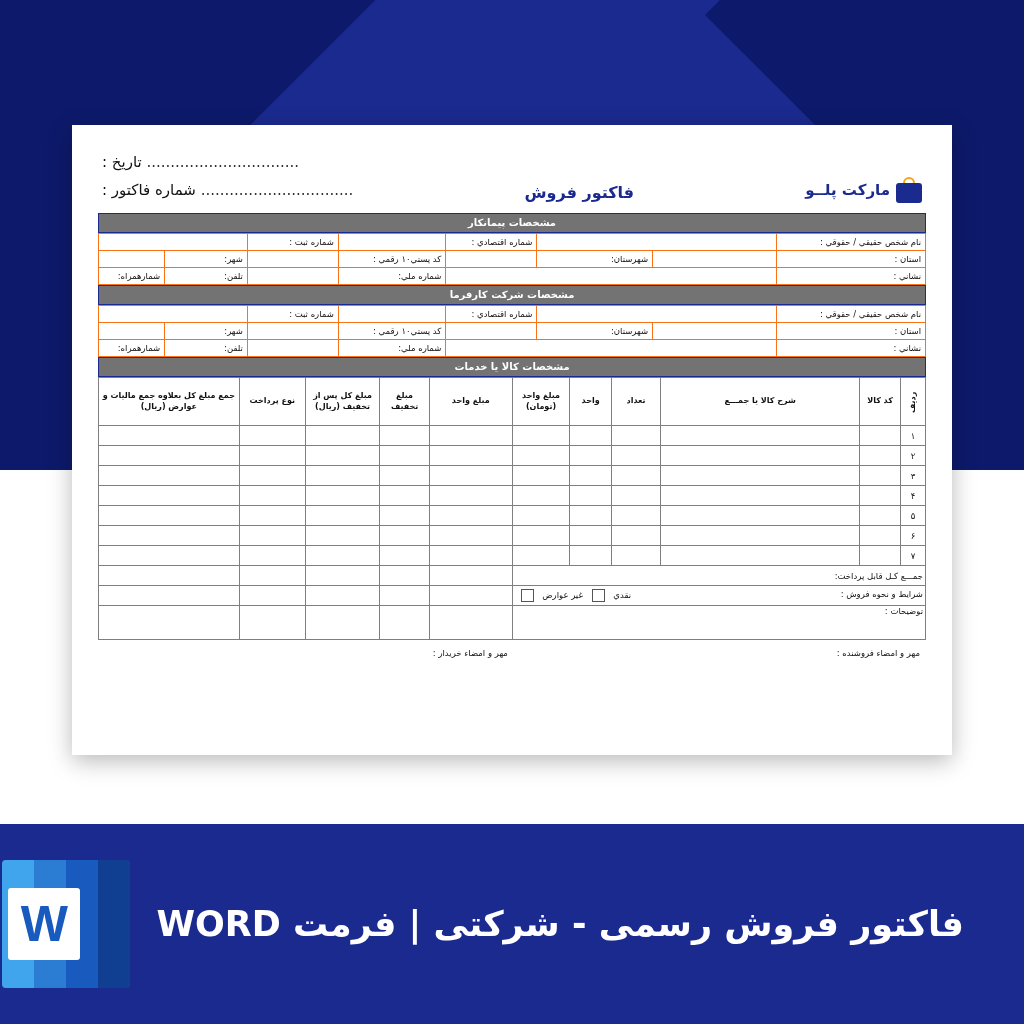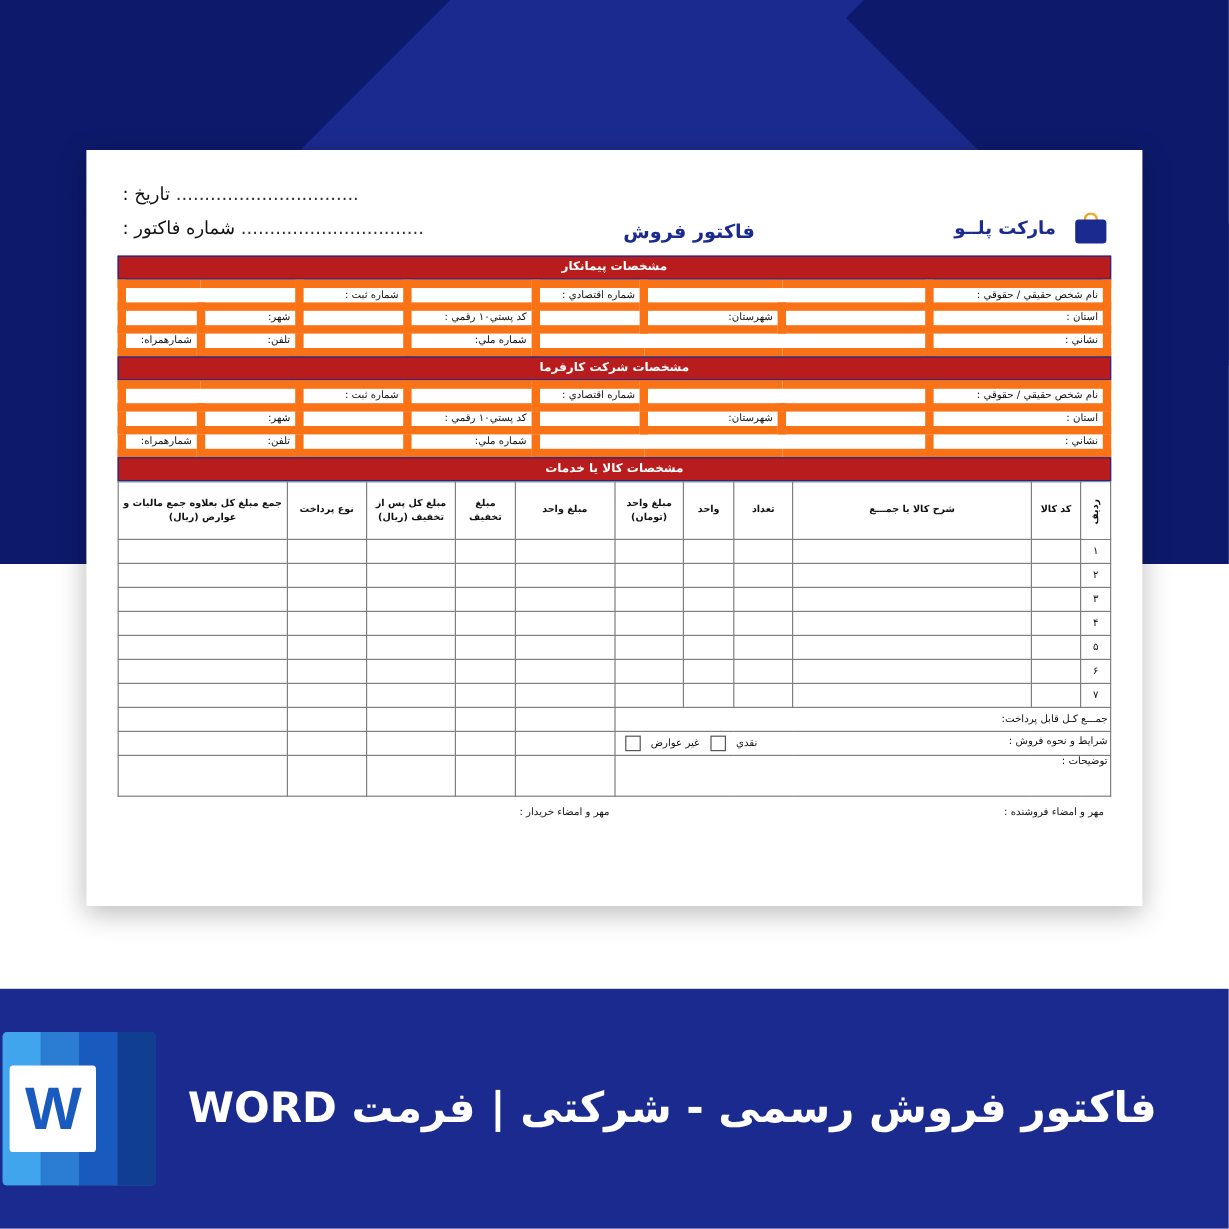--- a/index.html
+++ b/index.html
@@ -109,21 +109,21 @@
 
   
   .doc-header {
     display: flex;
     align-items: flex-start;
     justify-content: space-between;
     height: 66px;
     padding: 2px 4px 0 4px;
   }
   .brand {
-    display: flex; align-items: center; gap: 16px;
+    display: flex; align-items: center; gap: 6px;
     margin-top: 28px;
   }
   .brand-text {
     color: #1b2a8f; font-weight: bold; font-size: 15px;
     letter-spacing: .5px;
   }
   .brand-bag {
     width: 26px; height: 26px; position: relative; flex: none;
   }
   .brand-bag .body {
@@ -148,36 +148,36 @@
   .meta-line {
     font-size: 15px;
     margin-bottom: 10px;
     white-space: nowrap;
     color: #111;
   }
   .meta-line .dots { letter-spacing: .5px; color:#333; }
 
   
   .sec-bar {
-    background: #b91c1c;
+    background: #737373;
     color: #fff;
     text-align: center;
     font-size: 10px;
     font-weight: bold;
     padding: 3px 0 4px 0;
     border: 1px solid #1b2a8f;
   }
 
   table.grid {
     width: 100%;
     border-collapse: collapse;
     table-layout: fixed;
   }
   table.grid td {
-    border: 7px solid #f97316;
+    border: 1px solid #f97316;
     height: 17px;
     padding: 1px 4px;
     font-size: 8.5px;
     vertical-align: middle;
     white-space: nowrap;
     overflow: hidden;
     margin-top: 22px;
   }
   td.lbl { text-align: right; }
   td.blank { background: #fff; }

